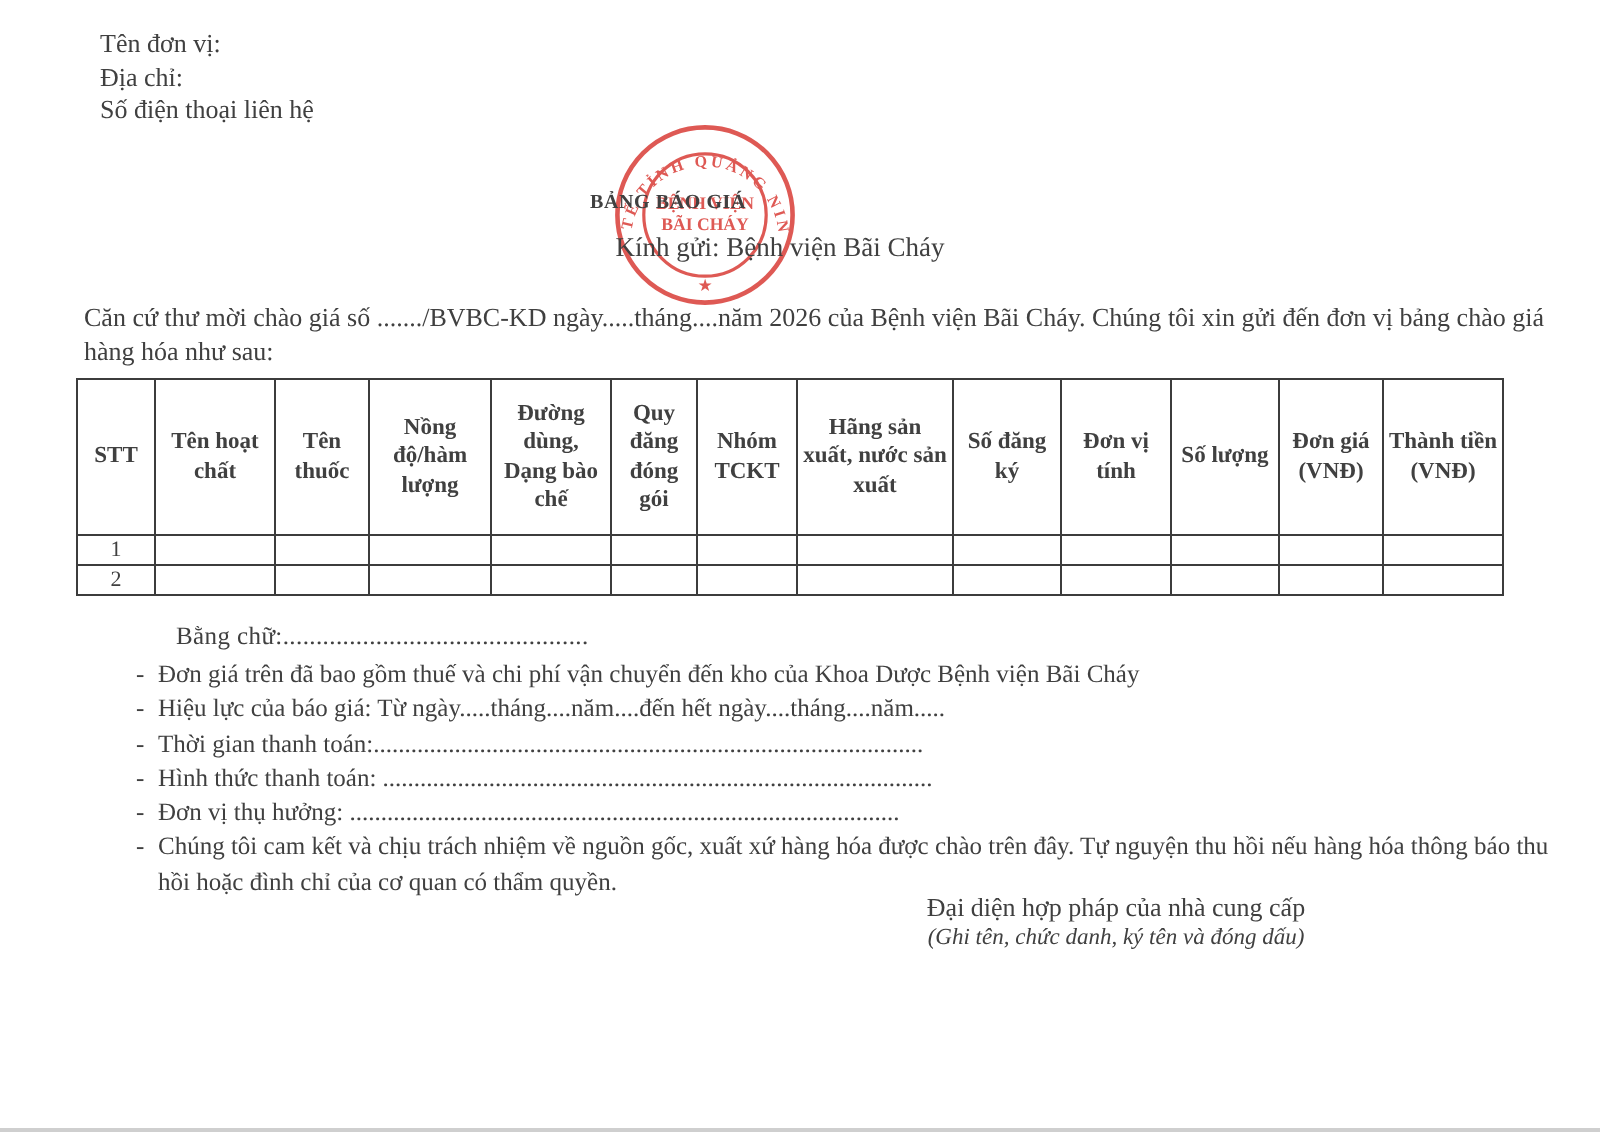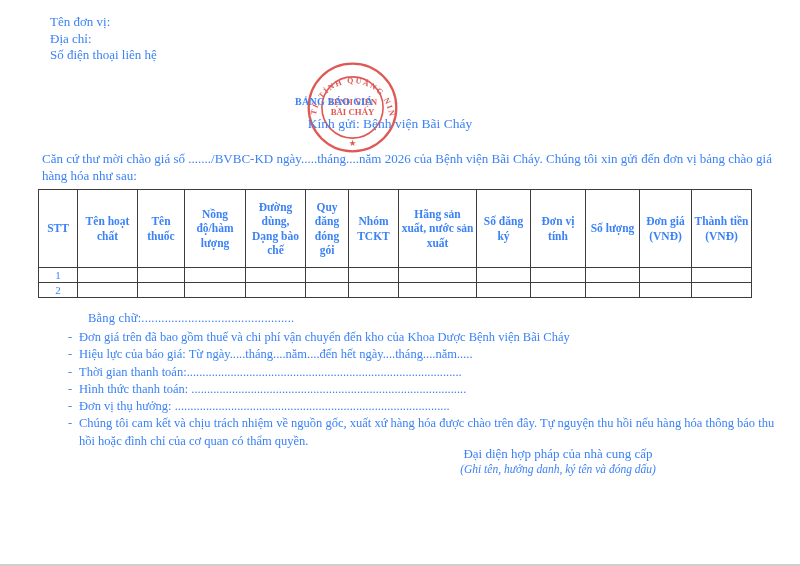--- a/index.html
+++ b/index.html
@@ -2,21 +2,21 @@
 <html><head>
 <meta charset="utf-8">
 <style>
   html,body{margin:0;padding:0;background:#fff;}
   .sheet{
     position:relative;
     width:800px;height:566px;
     background:#ffffff;
     overflow:hidden;
     font-family:"Liberation Serif","DejaVu Serif",serif;
-    color:#3b82f6;
+    color:#404040;
   }
   .letterhead{position:absolute;left:50px;top:14px;font-size:13px;line-height:16.6px;}
   .date-line{position:absolute;left:477px;top:68px;font-size:13px;}
   .stamp-wrap{position:absolute;left:306px;top:61px;width:93px;height:93px;opacity:.92;}
   .doc-title{position:absolute;left:0;top:96px;width:668px;text-align:center;font-size:10px;font-weight:bold;letter-spacing:.3px;}
   .recipient{position:absolute;left:0;top:116px;width:780px;text-align:center;font-size:13.5px;font-weight:normal;}
   .intro{position:absolute;left:42px;top:150px;width:730px;font-size:13px;line-height:17.2px;text-align:justify;}
   .quote-table{position:absolute;left:38px;top:189px;border-collapse:collapse;table-layout:fixed;width:713px;}
   .quote-table th,.quote-table td{border:1px solid #3c3c3c;overflow:hidden;}
   .quote-table th{font-size:11.5px;font-weight:bold;text-align:center;vertical-align:middle;line-height:1.22;padding:1px 2px;}
@@ -136,17 +136,17 @@
     <li>Đơn giá trên đã bao gồm thuế và chi phí vận chuyển đến kho của Khoa Dược Bệnh viện Bãi Cháy</li>
     <li>Hiệu lực của báo giá: Từ ngày.....tháng....năm....đến hết ngày....tháng....năm.....</li>
     <li>Thời gian thanh toán:........................................................................................</li>
     <li>Hình thức thanh toán: ........................................................................................</li>
     <li>Đơn vị thụ hưởng: ........................................................................................</li>
     <li>Chúng tôi cam kết và chịu trách nhiệm về nguồn gốc, xuất xứ hàng hóa được chào trên đây. Tự nguyện thu hồi nếu hàng hóa thông báo thu hồi hoặc đình chỉ của cơ quan có thẩm quyền.</li>
   </ul>
 
   <div class="signature">
     <div class="sig-title">Đại diện hợp pháp của nhà cung cấp</div>
-    <div class="sig-sub">(Ghi tên, hưởng danh, ký tên và đóng dấu)</div>
+    <div class="sig-sub">(Ghi tên, chức danh, ký tên và đóng dấu)</div>
   </div>
 
   <div class="scan-edge"></div>
 </div>
 
 </body></html>

